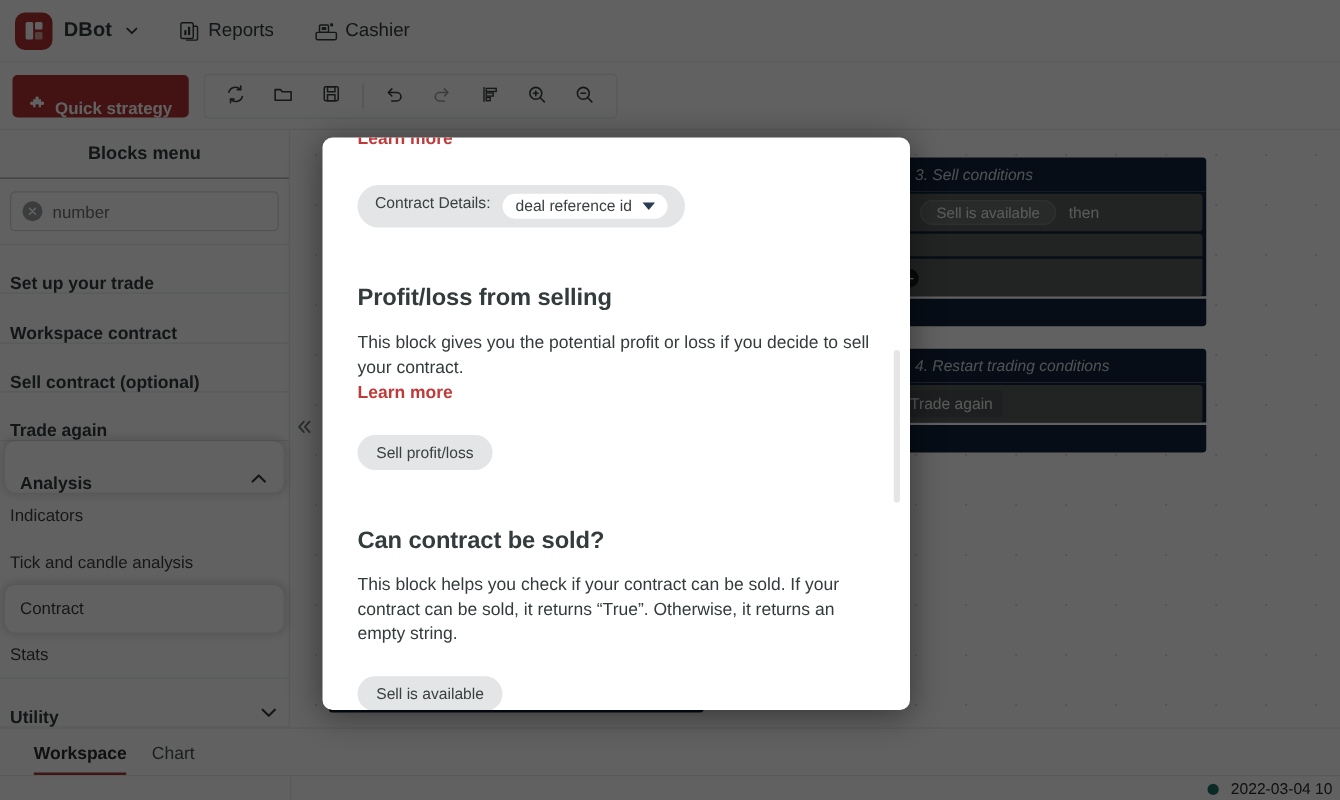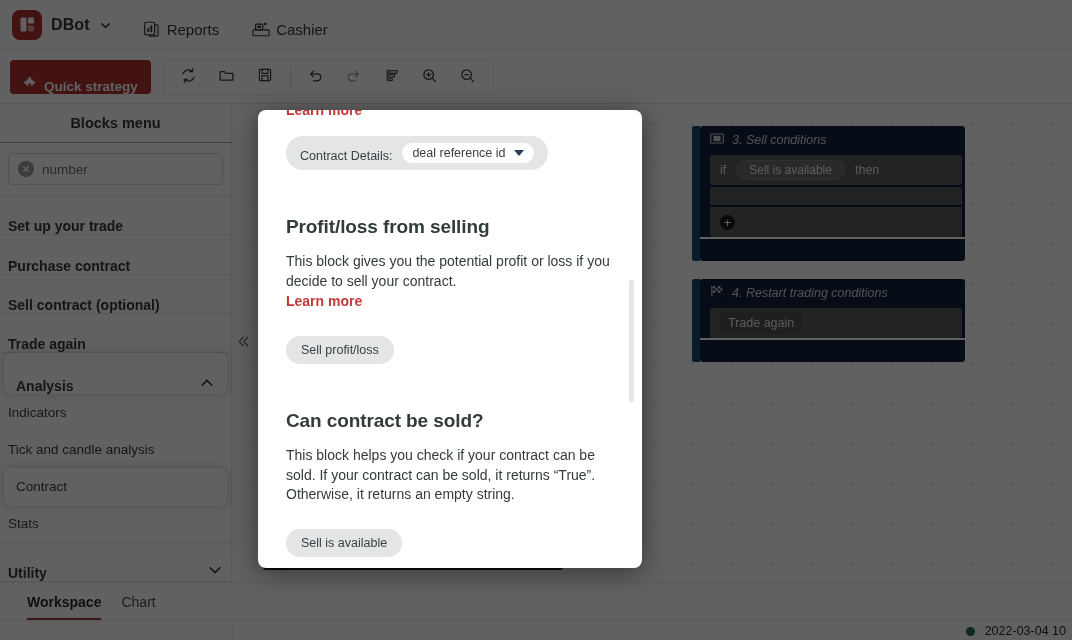--- a/index.html
+++ b/index.html
@@ -23,21 +23,21 @@
   .brand-logo {
     width: 30px; height: 30px; border-radius: 8px; background: #b03434;
     display: flex; align-items: center; justify-content: center;
   }
   .brand-logo svg { display: block; }
   .brand-name {
     font-size: 16px; font-weight: bold; color: #333b3d; letter-spacing: .1px;
   }
   .chev-down { width: 13px; height: 13px; display: inline-block; }
   .nav-item {
-    display: flex; align-items: flex-end; gap: 7px; padding: 12px 16px;
+    display: flex; align-items: center; gap: 7px; padding: 12px 16px;
     font-size: 15px; color: #333b3d; height: 50px;
   }
   .nav-item .ico { width: 18px; height: 18px; display: block; }
 
   
   .toolbar {
     position: absolute; top: 50px; left: 0; width: 1072px; height: 54px;
     background: #ffffff; border-bottom: 1px solid #e6e9e9;
     display: flex; align-items: center; padding-left: 10px; gap: 12px;
   }
@@ -164,36 +164,36 @@
   .status-time { font-size: 12.5px; color: #2a2a2a; white-space: nowrap; }
   .vdiv { position: absolute; left: 232px; top: 0; bottom: 0; width: 1px; background: #e6e9e9; }
 
   
   .dimmer {
     position: absolute; inset: 0; background: rgba(0,0,0,.62); z-index: 50;
   }
 
   
   .modal {
-    position: absolute; left: 258px; top: 110px; width: 384px; height: 458px;
+    position: absolute; left: 258px; top: 110px; width: 470px; height: 458px;
     background: #ffffff; border-radius: 8px; z-index: 60;
     box-shadow: 0 4px 26px rgba(0,0,0,.45);
     overflow: hidden;
   }
   .modal-scroll {
     position: absolute; inset: 0; padding: 0 28px 0 28px; overflow: hidden;
   }
   .m-learnmore-top {
     color: #c03a3a; font-weight: bold; font-size: 14px;
     margin-top: -8px;
   }
   .m-block-pill {
-    display: inline-flex; align-items: flex-end; gap: 10px;
+    display: inline-flex; align-items: flex-start; gap: 10px;
     background: #e3e5e6; border-radius: 18px; padding: 7px 14px;
-    margin-top: 18px; font-size: 12.5px; color: #3b4142;
+    margin-top: 30px; font-size: 12.5px; color: #3b4142;
   }
   .m-inner-pill {
     background: #ffffff; border-radius: 12px; padding: 3px 10px;
     display: inline-flex; align-items: center; gap: 8px; font-size: 12.5px;
     color: #3b4142;
   }
   .caret { width: 0; height: 0; border-left: 5px solid transparent;
            border-right: 5px solid transparent; border-top: 6px solid #2a3b52; }
   .m-h2 {
     font-size: 19px; font-weight: bold; color: #333b3d; margin-top: 46px;
@@ -364,21 +364,21 @@
             </svg>
           </span>
           <span class="search-text">number</span>
         </div>
       </div>
 
       <div class="cat-row">
         <span>Set up your trade</span>
       </div>
       <div class="cat-row">
-        <span>Purchase contract</span>
+        <span>Workspace contract</span>
       </div>
       <div class="cat-row">
         <span>Sell contract (optional)</span>
       </div>
       <div class="cat-row">
         <span>Trade again</span>
       </div>
 
       <div class="cat-row selected-card">
         <span>Analysis</span>

